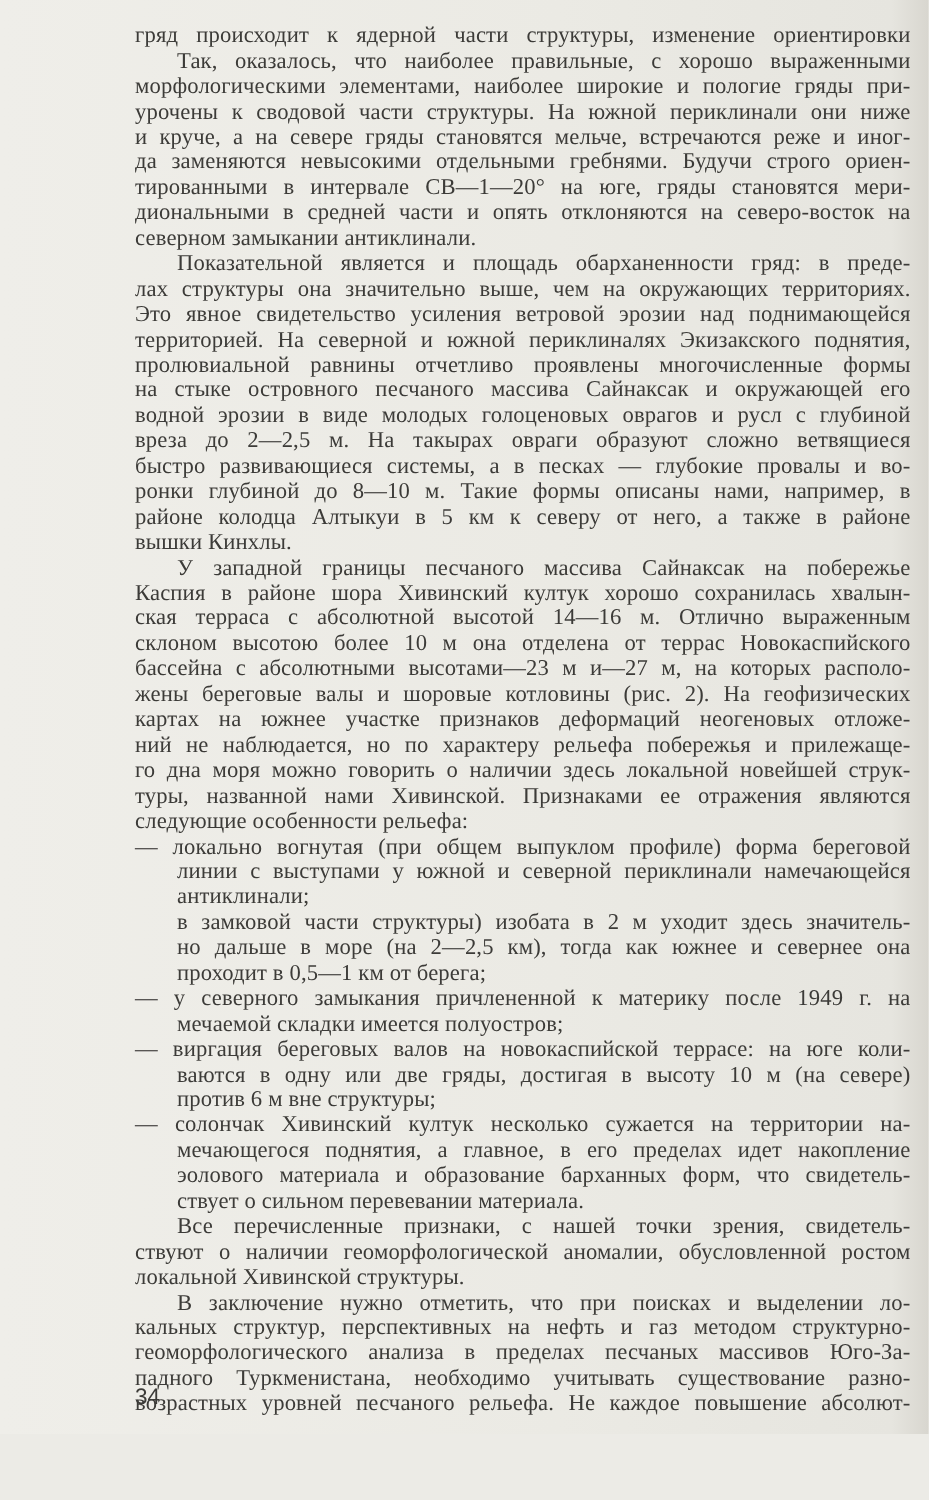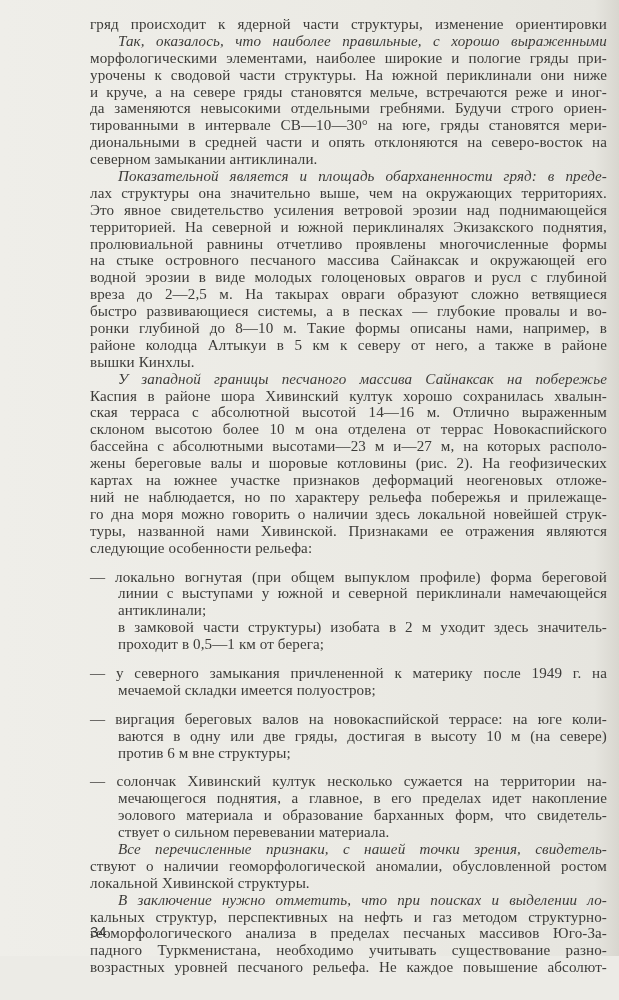--- a/index.html
+++ b/index.html
@@ -37,25 +37,23 @@
       white-space: nowrap;
       text-align: justify;
       text-align-last: justify;
       height: 16.9px;
     }
     .line.last {
       text-align-last: left;
     }
     .line.indent {
       padding-left: 28px;
-      font-style: italic;
     }
     .line.dash {
       padding-left: 0;
-      margin-top: 12px;
     }
     .line.hang {
       padding-left: 28px;
     }
     .page-number {
       position: absolute;
       left: 90px;
       top: 923px;
       font-family: Liberation Sans, sans-serif;
       font-size: 15px;
@@ -66,21 +64,21 @@
 <body>
 
 <div class="page">
   <div class="text-block" id="text-block">
       <span class="line ">гряд происходит к ядерной части структуры, изменение ориентировки</span>
       <span class="line indent">Так, оказалось, что наиболее правильные, с хорошо выраженными</span>
       <span class="line ">морфологическими элементами, наиболее широкие и пологие гряды при-</span>
       <span class="line ">урочены к сводовой части структуры. На южной периклинали они ниже</span>
       <span class="line ">и круче, а на севере гряды становятся мельче, встречаются реже и иног-</span>
       <span class="line ">да заменяются невысокими отдельными гребнями. Будучи строго ориен-</span>
-      <span class="line ">тированными в интервале СВ—10—30° на юге, гряды становятся мери-</span>
+      <span class="line ">тированными в интервале СВ—1—20° на юге, гряды становятся мери-</span>
       <span class="line ">диональными в средней части и опять отклоняются на северо-восток на</span>
       <span class="line last">северном замыкании антиклинали.</span>
       <span class="line indent">Показательной является и площадь обарханенности гряд: в преде-</span>
       <span class="line ">лах структуры она значительно выше, чем на окружающих территориях.</span>
       <span class="line ">Это явное свидетельство усиления ветровой эрозии над поднимающейся</span>
       <span class="line ">территорией. На северной и южной периклиналях Экизакского поднятия,</span>
       <span class="line ">пролювиальной равнины отчетливо проявлены многочисленные формы</span>
       <span class="line ">на стыке островного песчаного массива Сайнаксак и окружающей его</span>
       <span class="line ">водной эрозии в виде молодых голоценовых оврагов и русл с глубиной</span>
       <span class="line ">вреза до 2—2,5 м. На такырах овраги образуют сложно ветвящиеся</span>
@@ -96,20 +94,21 @@
       <span class="line ">жены береговые валы и шоровые котловины (рис. 2). На геофизических</span>
       <span class="line ">картах на южнее участке признаков деформаций неогеновых отложе-</span>
       <span class="line ">ний не наблюдается, но по характеру рельефа побережья и прилежаще-</span>
       <span class="line ">го дна моря можно говорить о наличии здесь локальной новейшей струк-</span>
       <span class="line ">туры, названной нами Хивинской. Признаками ее отражения являются</span>
       <span class="line last">следующие особенности рельефа:</span>
       <span class="line dash">— локально вогнутая (при общем выпуклом профиле) форма береговой</span>
       <span class="line hang">линии с выступами у южной и северной периклинали намечающейся</span>
       <span class="line hang last">антиклинали;</span>
       <span class="line hang">в замковой части структуры) изобата в 2 м уходит здесь значитель-</span>
+      <span class="line hang">но дальше в море (на 2—2,5 км), тогда как южнее и севернее она</span>
       <span class="line hang last">проходит в 0,5—1 км от берега;</span>
       <span class="line dash">— у северного замыкания причлененной к материку после 1949 г. на</span>
       <span class="line hang last">мечаемой складки имеется полуостров;</span>
       <span class="line dash">— виргация береговых валов на новокаспийской террасе: на юге коли-</span>
       <span class="line hang">ваются в одну или две гряды, достигая в высоту 10 м (на севере)</span>
       <span class="line hang last">против 6 м вне структуры;</span>
       <span class="line dash">— солончак Хивинский култук несколько сужается на территории на-</span>
       <span class="line hang">мечающегося поднятия, а главное, в его пределах идет накопление</span>
       <span class="line hang">эолового материала и образование барханных форм, что свидетель-</span>
       <span class="line hang last">ствует о сильном перевевании материала.</span>

